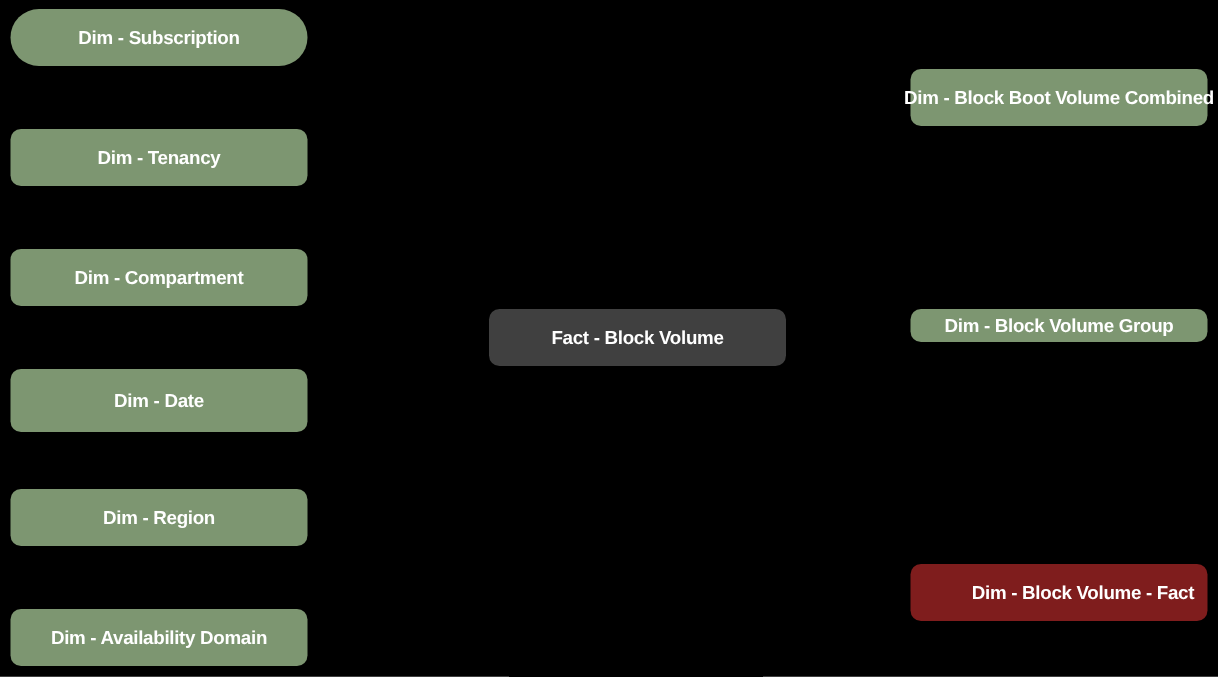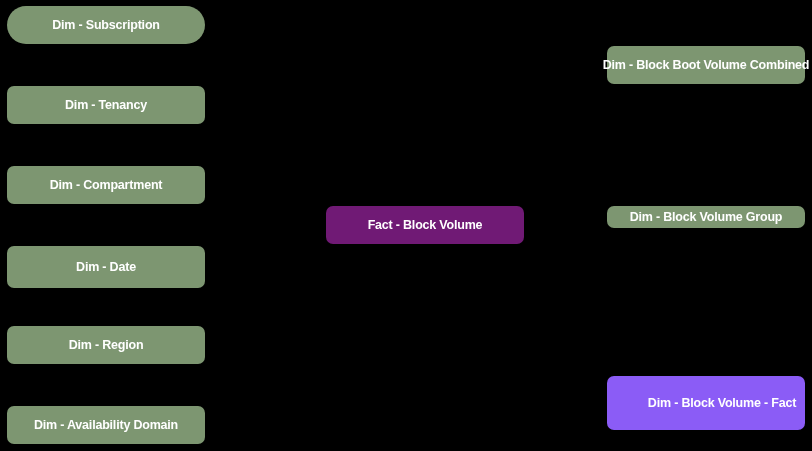--- a/index.html
+++ b/index.html
@@ -53,29 +53,29 @@
   </div>
 
   <div class="node" style="left: 7px; top: 326px; width: 198px; height: 38px; background: rgb(125, 150, 113);">
     <span class="node-label" style="color: rgb(255, 255, 255);">Dim - Region</span>
   </div>
 
   <div class="node" style="left: 7px; top: 406px; width: 198px; height: 38px; background: rgb(125, 150, 113);">
     <span class="node-label" style="color: rgb(255, 255, 255);">Dim - Availability Domain</span>
   </div>
 
-  <div class="node" style="left: 326px; top: 206px; width: 198px; height: 38px; background: #701a75;">
+  <div class="node" style="left: 326px; top: 206px; width: 198px; height: 38px; background: #404040;">
     <span class="node-label" style="color: rgb(255, 255, 255);">Fact - Block Volume</span>
   </div>
 
   <div class="node" style="left: 607px; top: 46px; width: 198px; height: 38px; background: rgb(125, 150, 113);">
     <span class="node-label" style="color: rgb(255, 255, 255);">Dim - Block Boot Volume Combined</span>
   </div>
 
   <div class="node" style="left: 607px; top: 206px; width: 198px; height: 22px; background: rgb(125, 150, 113);">
     <span class="node-label" style="color: rgb(255, 255, 255);">Dim - Block Volume Group</span>
   </div>
 
-  <div class="node" style="left: 607px; top: 376px; width: 198px; height: 54px; background: #8b5cf6; padding-left: 32px;">
+  <div class="node" style="left: 607px; top: 376px; width: 198px; height: 38px; background: #7f1d1d; padding-left: 32px;">
     <span class="node-label" style="color: rgb(255, 255, 255);">Dim - Block Volume - Fact</span>
   </div>
 
 </div>
 
 </body></html>

